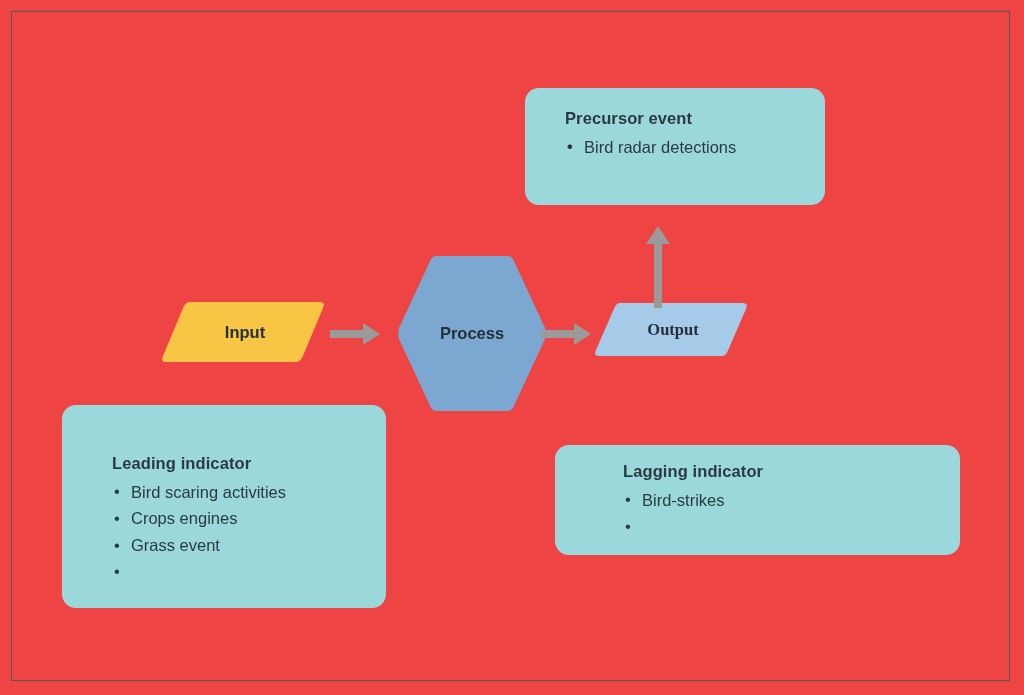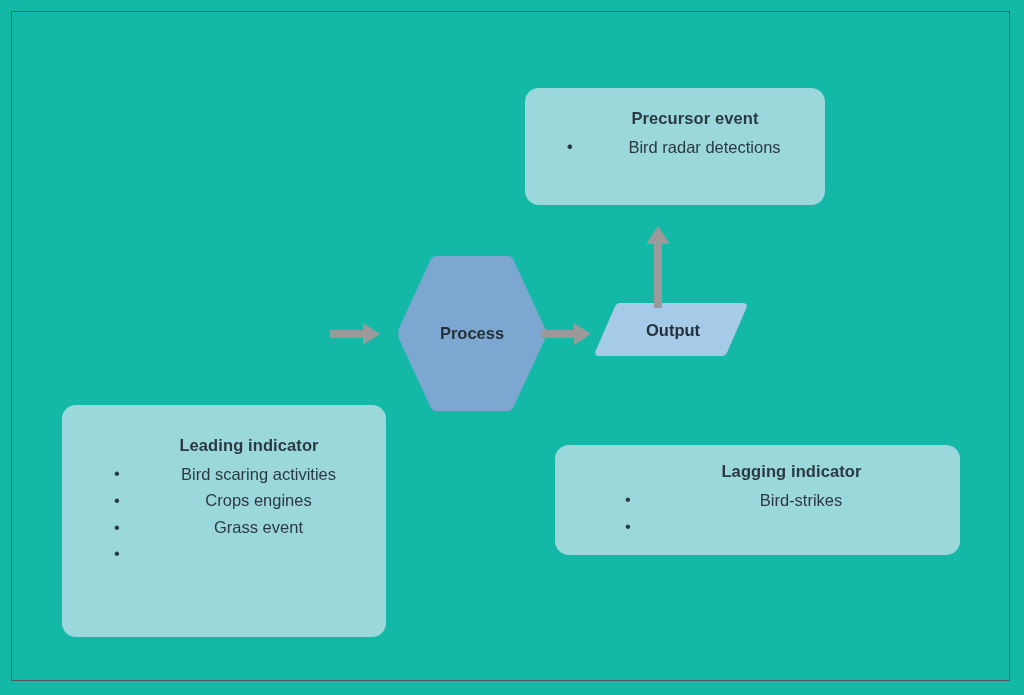--- a/index.html
+++ b/index.html
@@ -11,22 +11,21 @@
     width: 1024px;
     height: 695px;
     font-family: "Liberation Sans", sans-serif;
     overflow: hidden;
   }
 
   #canvas {
     position: relative;
     width: 1024px;
     height: 695px;
-    background: #14b8a6;
-    text-align: center;
+    background: #ef4444;
   }
 
   
   #frame {
     position: absolute;
     left: 11px;
     top: 11px;
     width: 999px;
     height: 670px;
     border: 1.5px solid #58585b;
@@ -76,22 +75,22 @@
     left: 525px;
     top: 88px;
     width: 300px;
     height: 117px;
     padding: 20px 0 0 40px;
   }
   #panel-leading {
     left: 62px;
     top: 405px;
     width: 324px;
-    height: 232px;
-    padding: 30px 0 0 50px;
+    height: 203px;
+    padding: 48px 0 0 50px;
   }
   #panel-lagging {
     left: 555px;
     top: 445px;
     width: 405px;
     height: 110px;
     padding: 16px 0 0 68px;
   }
 
   
@@ -129,21 +128,21 @@
     width: 152px;
     height: 163px;
   }
 
   #shape-output {
     left: 593px;
     top: 300px;
     width: 156px;
     height: 60px;
   }
-  #shape-output .shape-label { transform: translateX(2px); }
+  #shape-output .shape-label { transform: translateX(2px); font-family: Liberation Serif, serif; }
 
   
   .arrow {
     position: absolute;
   }
   #arrow-input-process { left: 330px; top: 318px; width: 56px; height: 32px; }
   #arrow-process-output { left: 541px; top: 318px; width: 56px; height: 32px; }
   #arrow-output-precursor { left: 640px; top: 218px; width: 36px; height: 90px; }
 </style>
 </head>
@@ -193,20 +192,26 @@
       <li>
         <span class="bullet">•</span>
         <span>Bird-strikes</span>
       </li>
       <li>
         <span class="bullet">•</span>
       </li>
     </ul>
   </div>
 
+  <div class="flow-shape" id="shape-input">
+    <svg width="166" height="68" viewBox="0 0 166 68">
+      <path d="M 30 4 Q 26 4 23.5 9 L 3 58 Q 0.5 64 6 64 L 136 64 Q 140 64 142.5 59 L 163 10 Q 165.5 4 160 4 Z" fill="#f8c545"></path>
+    </svg>
+    <span class="shape-label">Input</span>
+  </div>
 
   <div class="flow-shape" id="shape-process">
     <svg width="152" height="163" viewBox="0 0 152 163">
       <path d="M 40 4 Q 37 4 35 7 L 3 76 Q 1.5 81.5 3 87 L 35 156 Q 37 159 40 159
                L 112 159 Q 115 159 117 156 L 149 87 Q 150.5 81.5 149 76 L 117 7
                Q 115 4 112 4 Z" fill="#7ba7d0"></path>
     </svg>
     <span class="shape-label">Process</span>
   </div>
 

